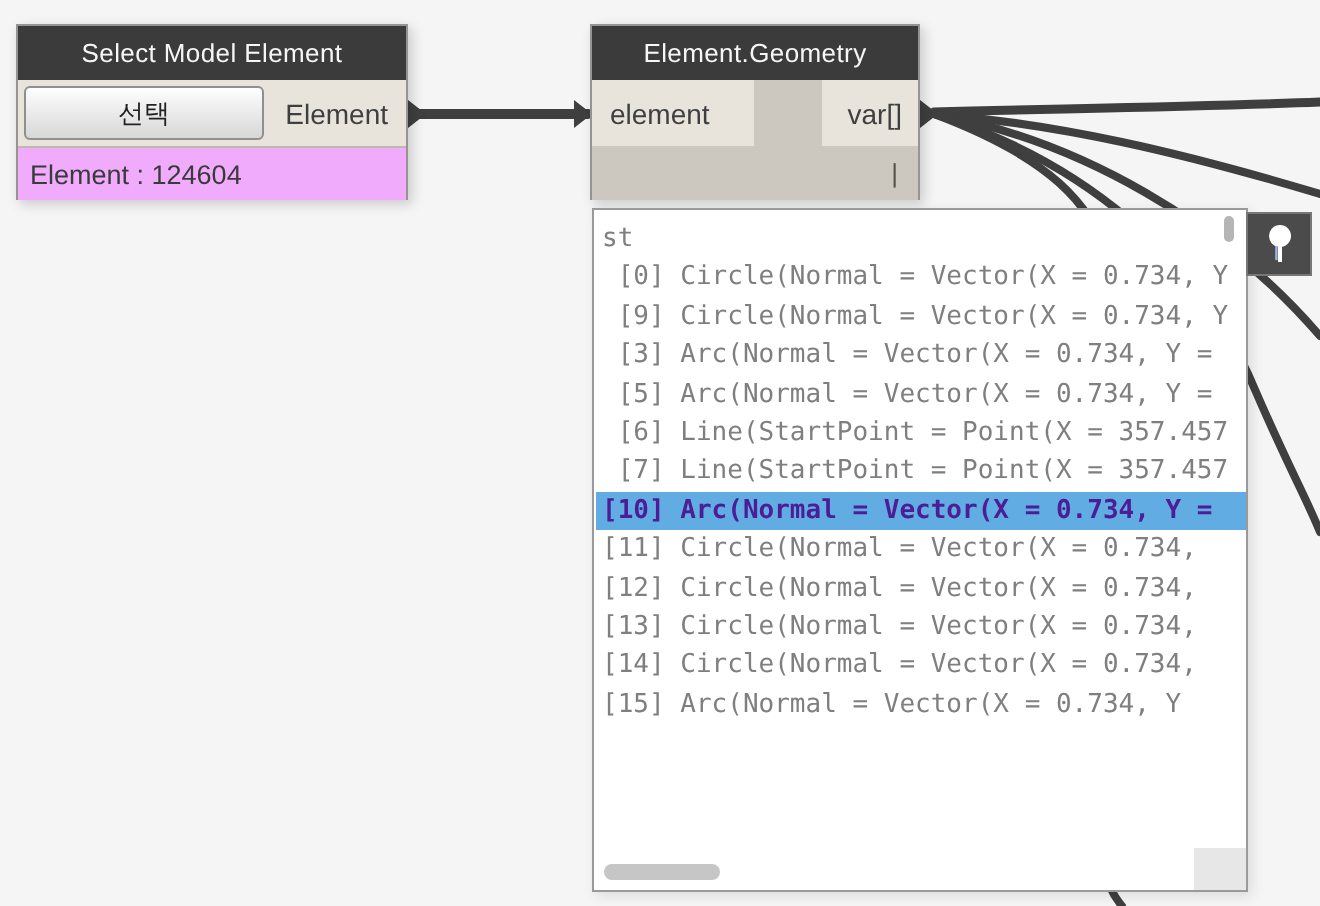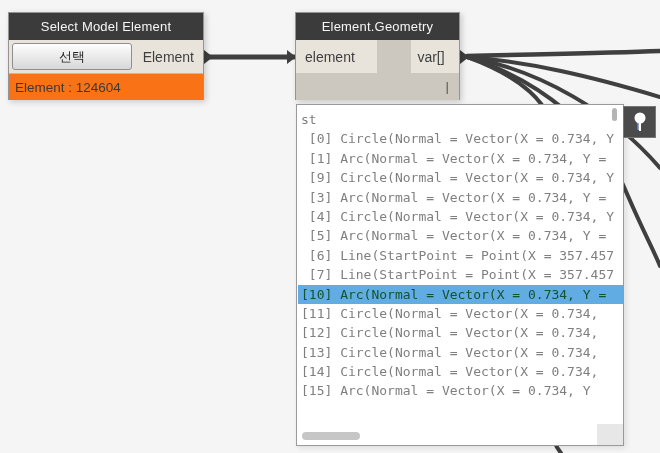--- a/index.html
+++ b/index.html
@@ -16,21 +16,21 @@
     box-shadow:2px 2px 6px rgba(0,0,0,.18);
     box-sizing:border-box;
   }
   .node-header{
     background:#3b3b3b; color:#f6f6f6; font-weight:normal;
     font-size:13px; text-align:center; line-height:27px; height:27px;
     letter-spacing:.2px;
   }
   .node-row{position:relative; box-sizing:border-box;}
   .ports-row{height:33px; background:#ccc8c0;}
-  .bottom-row{height:27px; background:#f97316; border-top:1px solid #bdb9b0;}
+  .bottom-row{height:27px; background:#f0abfc; border-top:1px solid #bdb9b0;}
   .port-chip{
     position:absolute; top:0; bottom:0; background:#e8e4db;
     color:#3f3f3f; font-size:14px; display:flex; align-items:center;
   }
   .select-btn{
     position:absolute; left:3px; top:3px; width:120px; height:27px;
     background:linear-gradient(#fefefe,#d7d7d7);
     border:1px solid #8f8f8f; border-radius:3px;
     font-size:13px; color:#222; font-family:"Liberation Sans",sans-serif;
     cursor:pointer;
@@ -51,22 +51,22 @@
     box-shadow:2px 2px 6px rgba(0,0,0,.10);
     overflow:hidden;
   }
   .bubble-list{
     position:absolute; left:4px; top:5px; right:0;
     font-family:"DejaVu Sans Mono","Liberation Mono",monospace;
     font-size:13px; line-height:19.4px; color:#7f7f7f;
   }
   .preview-line{white-space:pre; height:19.4px;}
   .preview-line.selected{
-    background:#61ace2; color:#14532d;
-    margin-left:-3px; padding-left:3px;
+    background:#61ace2; color:#4c1d95;
+    margin-left:-3px; padding-left:3px;font-weight:bold;
   }
   .v-thumb{
     position:absolute; right:6px; top:3px; width:5px; height:13px;
     background:#b5b5b5; border-radius:3px;
   }
   .scroll-corner{
     position:absolute; right:0; bottom:0; width:26px; height:21px;
     background:#e7e7e7;
   }
   .h-thumb{
@@ -113,38 +113,36 @@
       <div class="status-text">Element : 124604</div>
     </div>
   </div>
 
   <div class="node" style="left:295px; top:12px; width:165px; height:88px;">
     <div class="node-header">Element.Geometry</div>
     <div class="node-row ports-row">
       <div class="port-chip" style="left:0; width:72px; padding-left:9px;">
         <span>element</span>
       </div>
-      <div class="port-chip" style="right:0; width:40px; justify-content:center; padding-right:8px;">
+      <div class="port-chip" style="right:0; width:40px; justify-content:flex-end; padding-right:8px;">
         <span>var[]</span>
       </div>
     </div>
     <div class="node-row" style="height:27px; background:#ccc8c0;">
       <div class="lacing">|</div>
     </div>
   </div>
 
   <div class="bubble">
     <div class="bubble-list">
       <div class="preview-line">st</div>
 
     <div class="preview-line"> [0] Circle(Normal = Vector(X = 0.734, Y</div>
-        <div class="preview-line"> [1] Arc(Normal = Vector(X = 0.734, Y =</div>
         <div class="preview-line"> [9] Circle(Normal = Vector(X = 0.734, Y</div>
         <div class="preview-line"> [3] Arc(Normal = Vector(X = 0.734, Y =</div>
-        <div class="preview-line"> [4] Circle(Normal = Vector(X = 0.734, Y</div>
         <div class="preview-line"> [5] Arc(Normal = Vector(X = 0.734, Y =</div>
         <div class="preview-line"> [6] Line(StartPoint = Point(X = 357.457</div>
         <div class="preview-line"> [7] Line(StartPoint = Point(X = 357.457</div>
         <div class="preview-line selected">[10] Arc(Normal = Vector(X = 0.734, Y =</div>
         <div class="preview-line">[11] Circle(Normal = Vector(X = 0.734,</div>
         <div class="preview-line">[12] Circle(Normal = Vector(X = 0.734,</div>
         <div class="preview-line">[13] Circle(Normal = Vector(X = 0.734,</div>
         <div class="preview-line">[14] Circle(Normal = Vector(X = 0.734,</div>
         <div class="preview-line">[15] Arc(Normal = Vector(X = 0.734, Y</div>
       </div>

